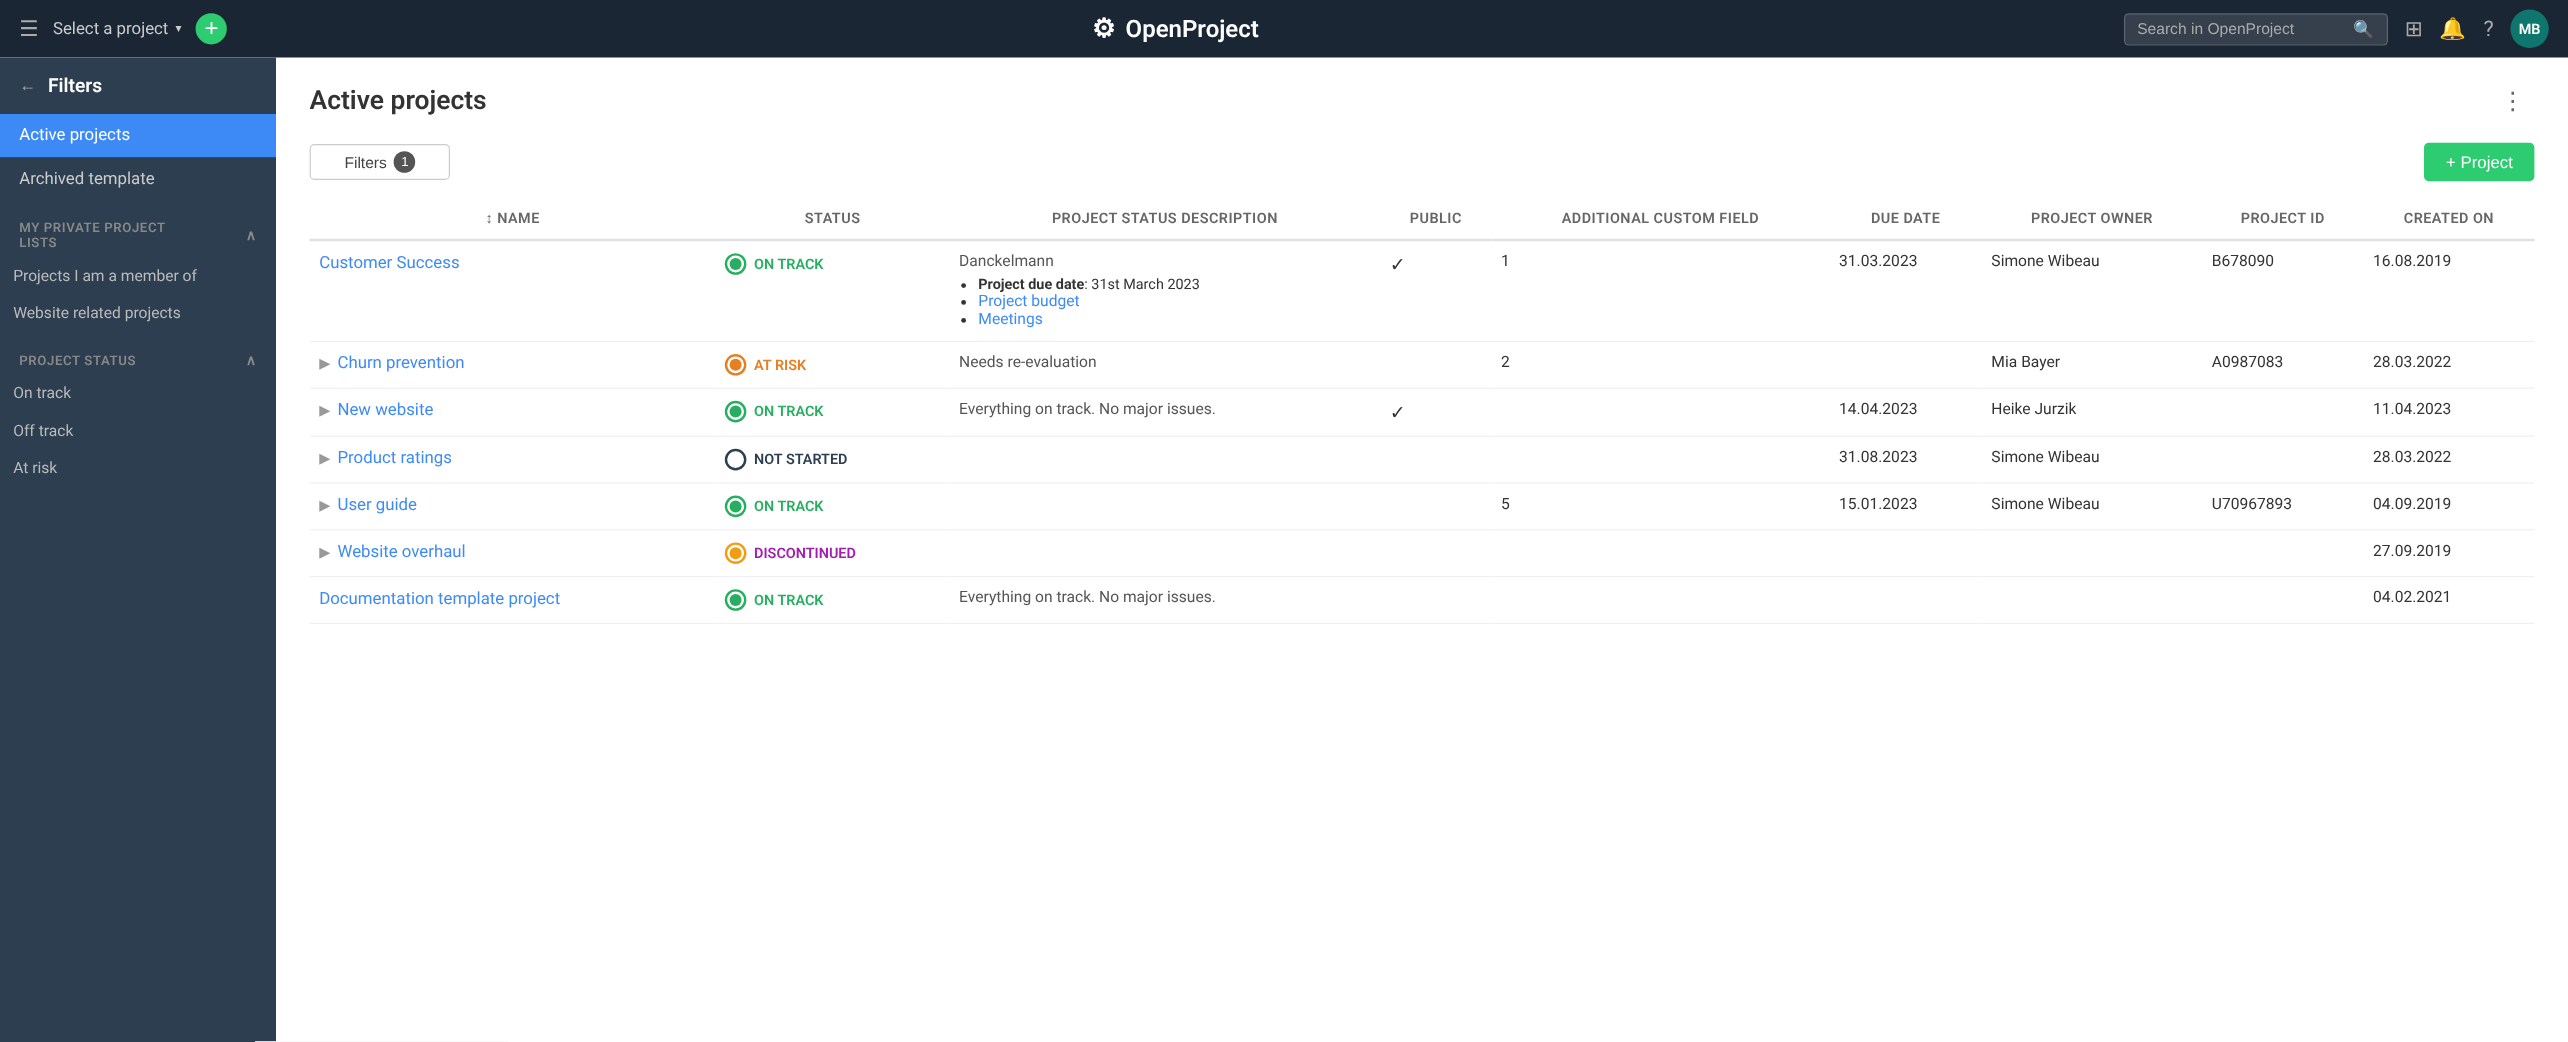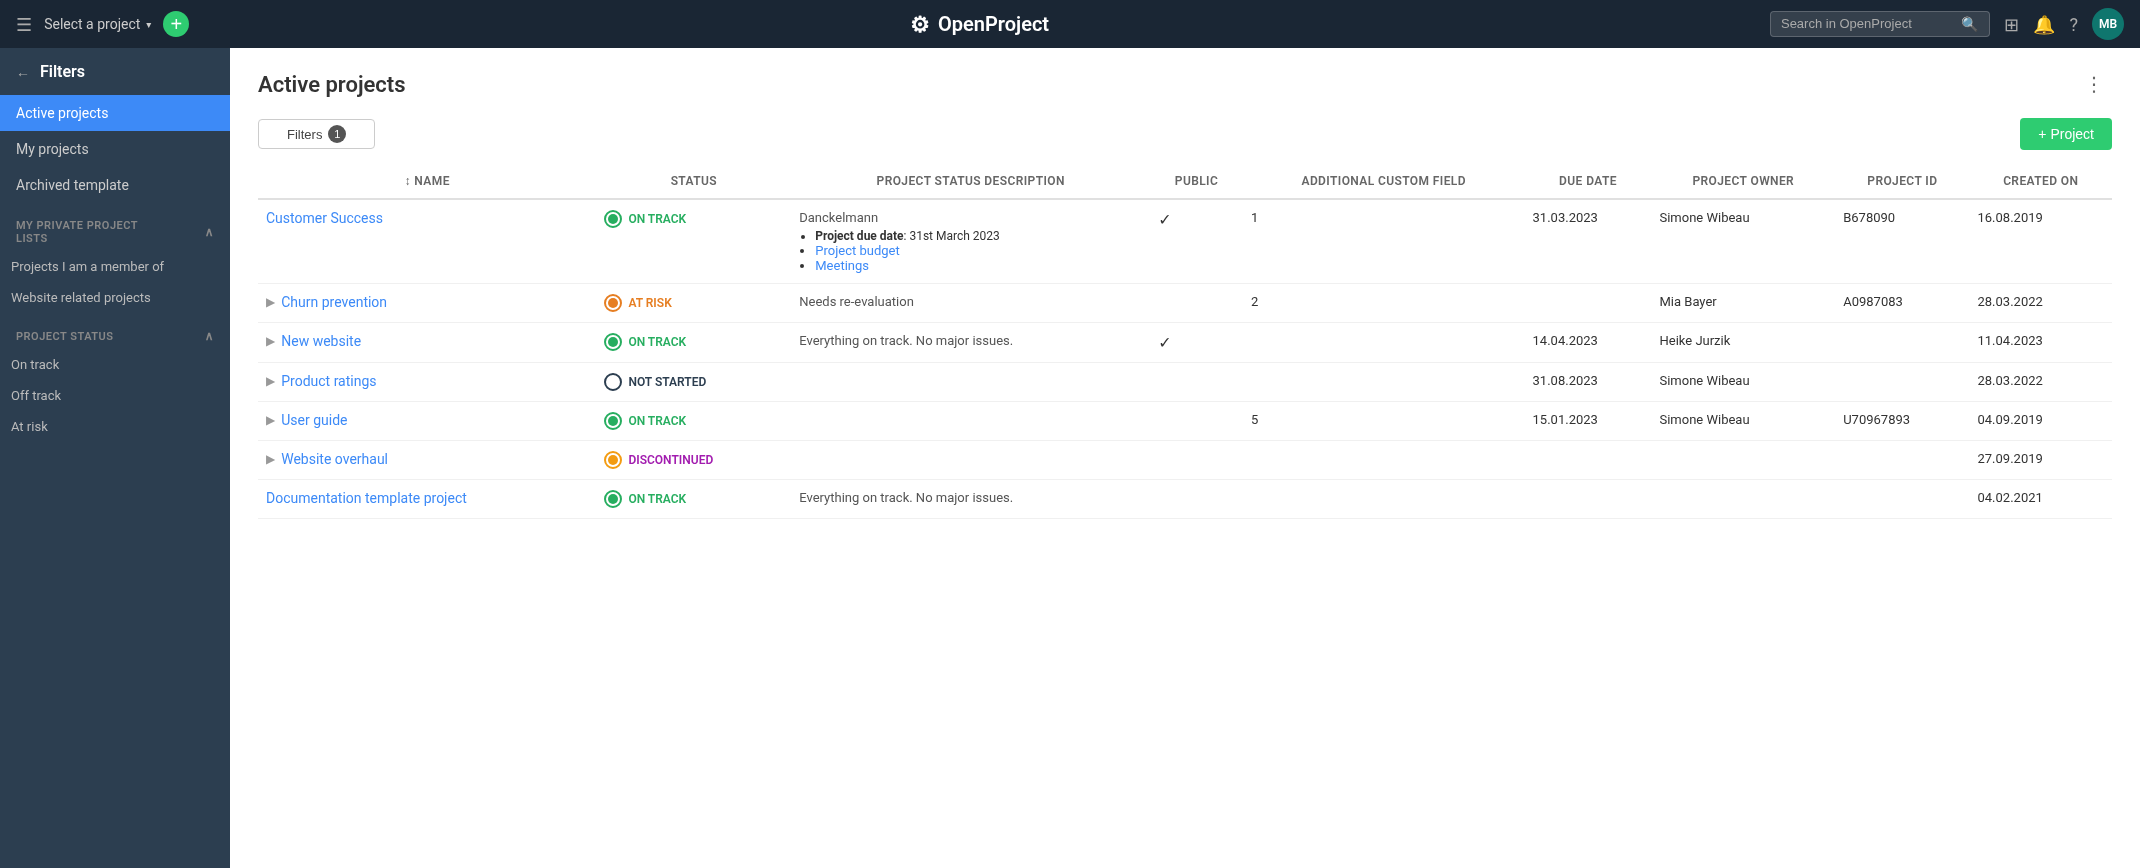--- a/index.html
+++ b/index.html
@@ -166,21 +166,20 @@
 
 <div class="main-layout">
 
   <div class="sidebar">
     <div class="sidebar-header">
       <span class="sidebar-back">←</span>
       <span>Filters</span>
     </div>
 
     <div class="sidebar-nav-item active">Active projects</div>
-    <div class="sidebar-nav-item">My projects</div>
     <div class="sidebar-nav-item">Archived template</div>
 
     <div class="sidebar-section-label">
       <span>MY PRIVATE PROJECT LISTS</span>
       <span class="chevron">∧</span>
     </div>
     <div class="sidebar-sub-item">Projects I am a member of</div>
     <div class="sidebar-sub-item">Website related projects</div>
 
     <div class="sidebar-section-label">

